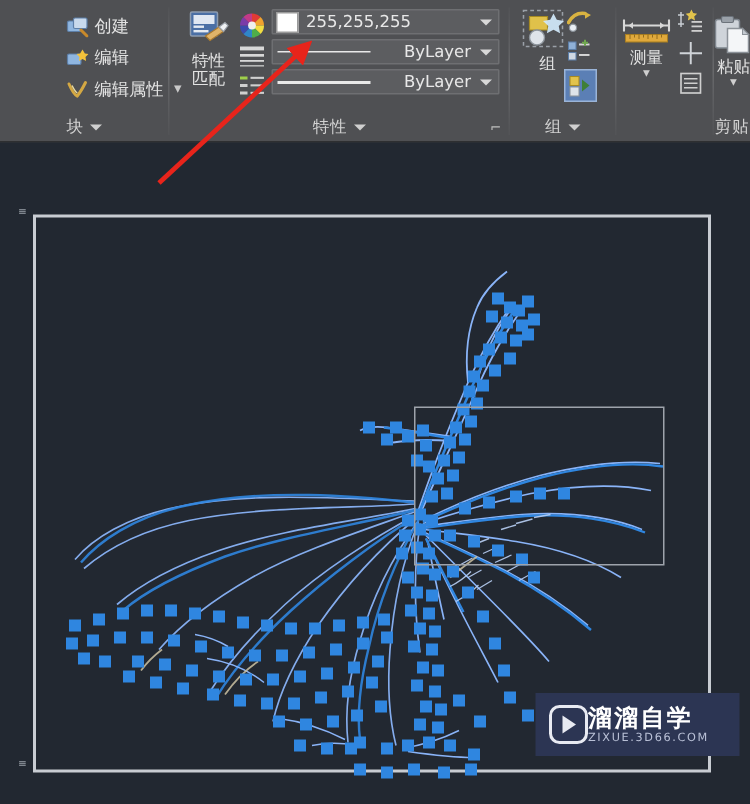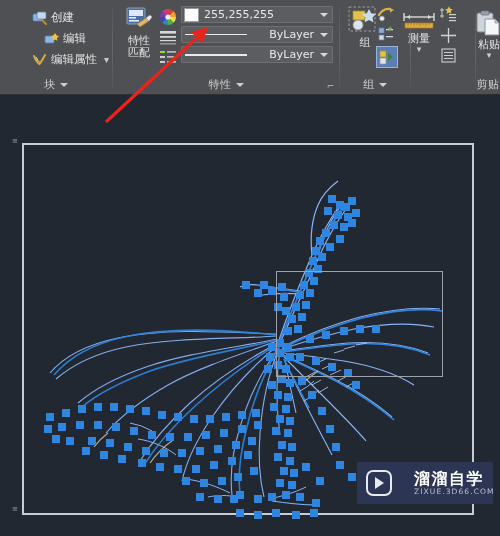--- a/index.html
+++ b/index.html
@@ -36,21 +36,21 @@
     position:absolute;top:5px;width:1px;height:85px;
     background:linear-gradient(to bottom,rgba(255,255,255,0.02),rgba(255,255,255,0.14),rgba(255,255,255,0.02));
   }
 
   
   .bigbtn{
     position:absolute;display:flex;flex-direction:column;align-items:center;
     width:42px;color:#e3e3e3;font-size:11px;
   }
   .bigbtn .lbl{margin-top:1px;line-height:12px;text-align:center;}
-  .bigbtn .lbl2{line-height:12px;text-align:center;}
+  .bigbtn .lbl2{line-height:12px;text-align:center;font-family:Liberation Serif, serif;}
 
   
   .smallitem{
     position:absolute;display:flex;align-items:center;gap:4px;
     color:#e3e3e3;font-size:11.5px;white-space:nowrap;
   }
 
   
   .ico{display:block;}
 
@@ -95,21 +95,21 @@
   .ucs-ticks2{position:absolute;left:12px;top:412px;color:#9aa0a8;font-size:7px;line-height:4px;}
 
   .selrect{
     position:absolute;left:276px;top:176px;width:167px;height:106px;
     border:1px solid #9ea3ab;box-sizing:border-box;
   }
 
   
   .watermark{
     position:absolute;left:357px;top:367px;width:136px;height:42px;
-    background:#2c3553;display:flex;align-items:center;gap:22px;padding-left:9px;
+    background:#2c3553;display:flex;align-items:center;gap:0;padding-left:9px;
     box-sizing:border-box;
   }
   .wm-logo{
     width:26px;height:26px;border:2px solid #e8eaf2;border-radius:7px;
     display:flex;align-items:center;justify-content:center;box-sizing:border-box;flex:0 0 auto;
   }
   .wm-tri{width:0;height:0;border-left:9px solid #e8eaf2;border-top:6px solid transparent;border-bottom:6px solid transparent;}
   .wm-text{display:flex;flex-direction:column;justify-content:center;}
   .wm-cn{color:#ffffff;font-size:16px;letter-spacing:1.5px;line-height:17px;font-weight:bold;}
   .wm-en{color:#b9c0d6;font-size:7.5px;letter-spacing:1.1px;line-height:10px;}
@@ -122,42 +122,42 @@
 
 <div id="app">
 
   <div class="ribbon">
    <div class="ribbon-inner">
 
     <div class="panel" style="left:0;width:112px;">
       <div class="panel-body">
 
 
-        <div class="smallitem" style="left:32px;top:10px;">
+        <div class="smallitem" style="left:44px;top:10px;">
           <span>
             <svg class="ico" width="15" height="14" viewBox="0 0 15 14">
               <rect x="1" y="3" width="9" height="7" rx="1" fill="#8fb6e0" stroke="#5d7fa8" stroke-width="0.8"></rect>
               <rect x="5" y="1" width="9" height="7" rx="1" fill="#c8d9ec" stroke="#5d7fa8" stroke-width="0.8"></rect>
               <path d="M10 9 l4 4" stroke="#c98a2b" stroke-width="2" stroke-linecap="round"></path>
             </svg>
           </span>
           <span>创建</span>
         </div>
 
         <div class="smallitem" style="left:44px;top:31px;">
           <span>
             <svg class="ico" width="15" height="14" viewBox="0 0 15 14">
               <rect x="1" y="4" width="9" height="7" rx="1" fill="#8fb6e0" stroke="#5d7fa8" stroke-width="0.8"></rect>
               <path d="M11 1 l1.6 2.6 L15 4 l-2 2 .4 2.7 L11 7.4 8.6 8.7 9 6 7 4 l2.4-.4z" fill="#f4c23a"></path>
             </svg>
           </span>
           <span>编辑</span>
         </div>
 
-        <div class="smallitem" style="left:32px;top:52px;align-items:center;">
+        <div class="smallitem" style="left:44px;top:52px;align-items:center;">
           <span>
             <svg class="ico" width="15" height="14" viewBox="0 0 15 14">
               <path d="M2 3 q3 7 5.5 8 Q10 8 13 2" fill="none" stroke="#d4a843" stroke-width="2" stroke-linecap="round"></path>
               <path d="M4 4 q2 4 3.5 5" fill="none" stroke="#e8d9a0" stroke-width="1"></path>
             </svg>
           </span>
           <span>编辑属性</span>
           <span style="color:#c9c9c9;font-size:10px;margin-left:3px;">▾</span>
         </div>
       </div>
@@ -309,21 +309,21 @@
           </span>
         </div>
       </div>
       <div class="panel-foot">
         <span class="cap">组</span>
         <span class="caret"></span>
       </div>
     </div>
     <div class="vsep" style="left:410px;"></div>
 
-    <div class="panel" style="left:399px;width:64px;">
+    <div class="panel" style="left:411px;width:64px;">
       <div class="panel-body">
         <div class="bigbtn" style="left:2px;top:10px;width:36px;">
           <span>
             <svg class="ico" width="34" height="22" viewBox="0 0 34 22">
               <path d="M2 3 v8 M32 3 v8" stroke="#d8d8d8" stroke-width="1.4"></path>
               <path d="M2 7 h30" stroke="#d8d8d8" stroke-width="1.4"></path>
               <path d="M5 7 l3-2.2 v4.4z" fill="#d8d8d8"></path>
               <path d="M29 7 l-3-2.2 v4.4z" fill="#d8d8d8"></path>
               <rect x="3" y="13" width="28" height="5" fill="#e0a93c" stroke="#a87e22" stroke-width="0.7"></rect>
               <path d="M6 13 v3 M9 13 v2 M12 13 v3 M15 13 v2 M18 13 v3 M21 13 v2 M24 13 v3 M27 13 v2" stroke="#8a6518" stroke-width="0.6"></path>

